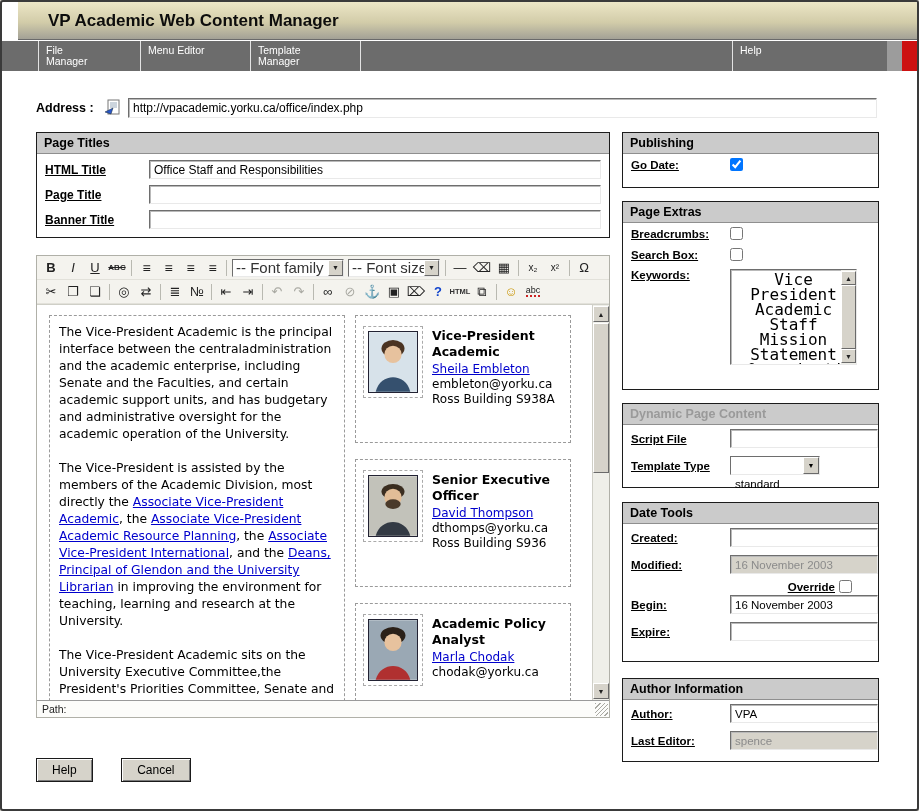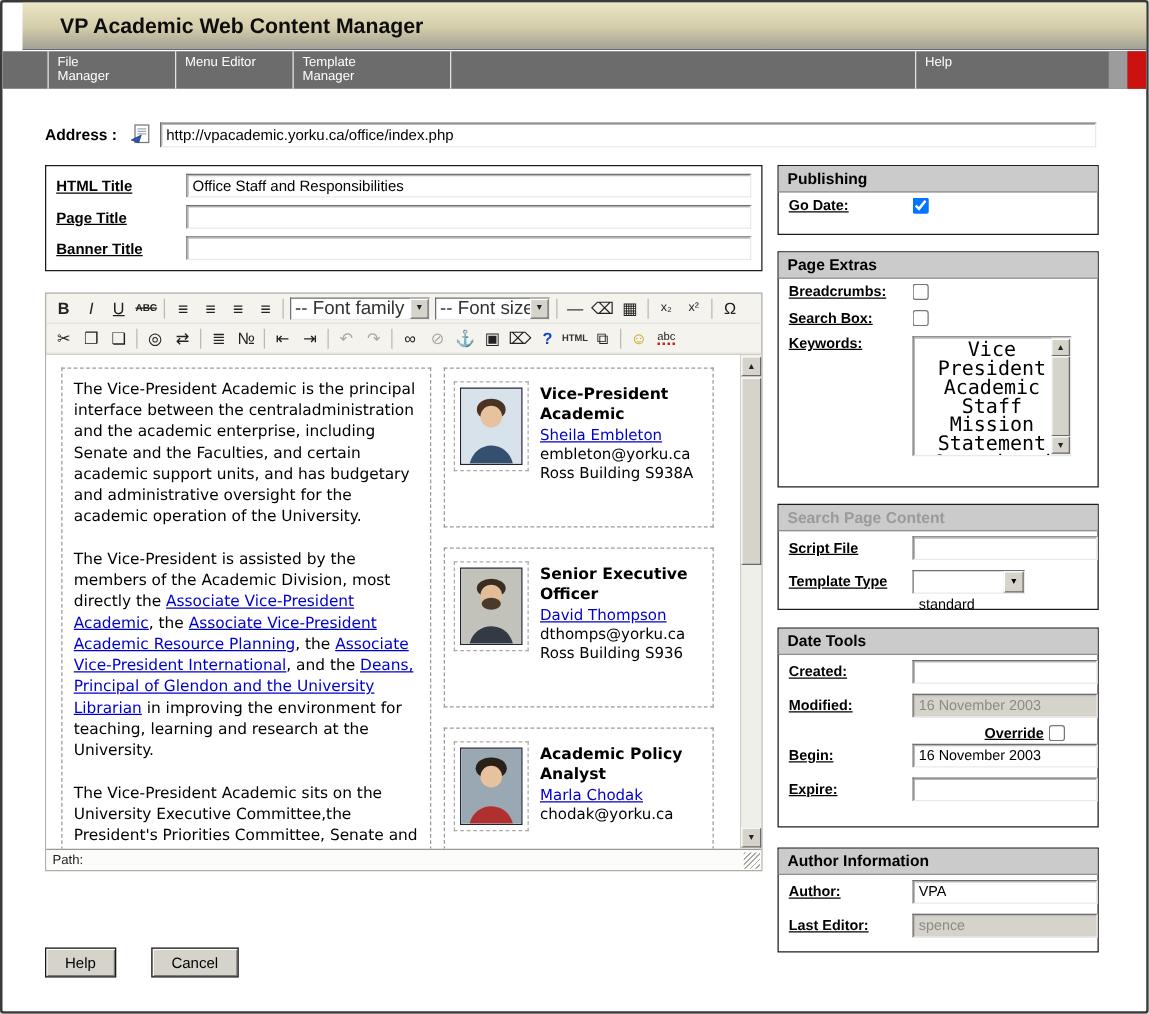--- a/index.html
+++ b/index.html
@@ -141,21 +141,21 @@
     <span class="t">VP Academic Web Content Manager</span>
   </div>
 
   <div class="menubar">
     <div class="mitem" style="left:36px;width:102px;">
         <span>File Manager</span>
       </div>
     <div class="mitem" style="left:138px;width:110px;">
         <span>Menu Editor</span>
       </div>
-    <div class="mitem" style="left:232px;width:110px;">
+    <div class="mitem" style="left:248px;width:110px;">
         <span>Template Manager</span>
       </div>
     <div class="msep" style="left:358px;"></div>
     <div class="mitem" style="left:730px;width:156px;">
         <span>Help</span>
       </div>
     <div class="mlight"></div>
     <div class="mred"></div>
   </div>
 
@@ -169,20 +169,21 @@
         <line x1="6" y1="8" x2="13" y2="8" stroke="#9ab" stroke-width="1"></line>
         <path d="M1 13 L9 9 L7 15 Z" fill="#2a58c8" stroke="#123" stroke-width="0.5"></path>
       </svg>
     </span>
     <input class="ti" value="http://vpacademic.yorku.ca/office/index.php" style="">
   </div>
 
   <div class="leftcol">
 
     <div class="panel">
+      <div class="panel-h">Page Titles</div>
       <div class="pt-body">
         <div class="pt-row">
           <span class="flabel">HTML Title</span>
           <input class="ti" value="Office Staff and Responsibilities" style="">
         </div>
         <div class="pt-row">
           <span class="flabel">Page Title</span>
           <input class="ti" value="" style="">
         </div>
         <div class="pt-row">
@@ -445,21 +446,21 @@
             <span class="sb-thumb"></span>
             <span class="sb-btn sb-dn">
                 <span>▼</span>
               </span>
           </span>
         </span>
       </div>
     </div>
 
     <div class="panel rpanel" style="height:85px;margin-bottom:14px;">
-      <div class="panel-h dim">Search Page Content</div>
+      <div class="panel-h dim">Dynamic Page Content</div>
       <div class="srow">
         <span class="flabel">Script File</span>
         <input class="ti sval" value="" style="">
       </div>
       <div class="srow">
         <span class="flabel">Template Type</span>
         <span class="dsel">
           <span class="dsel-t">standard</span>
           <span class="dsel-b">▼</span>
         </span>

